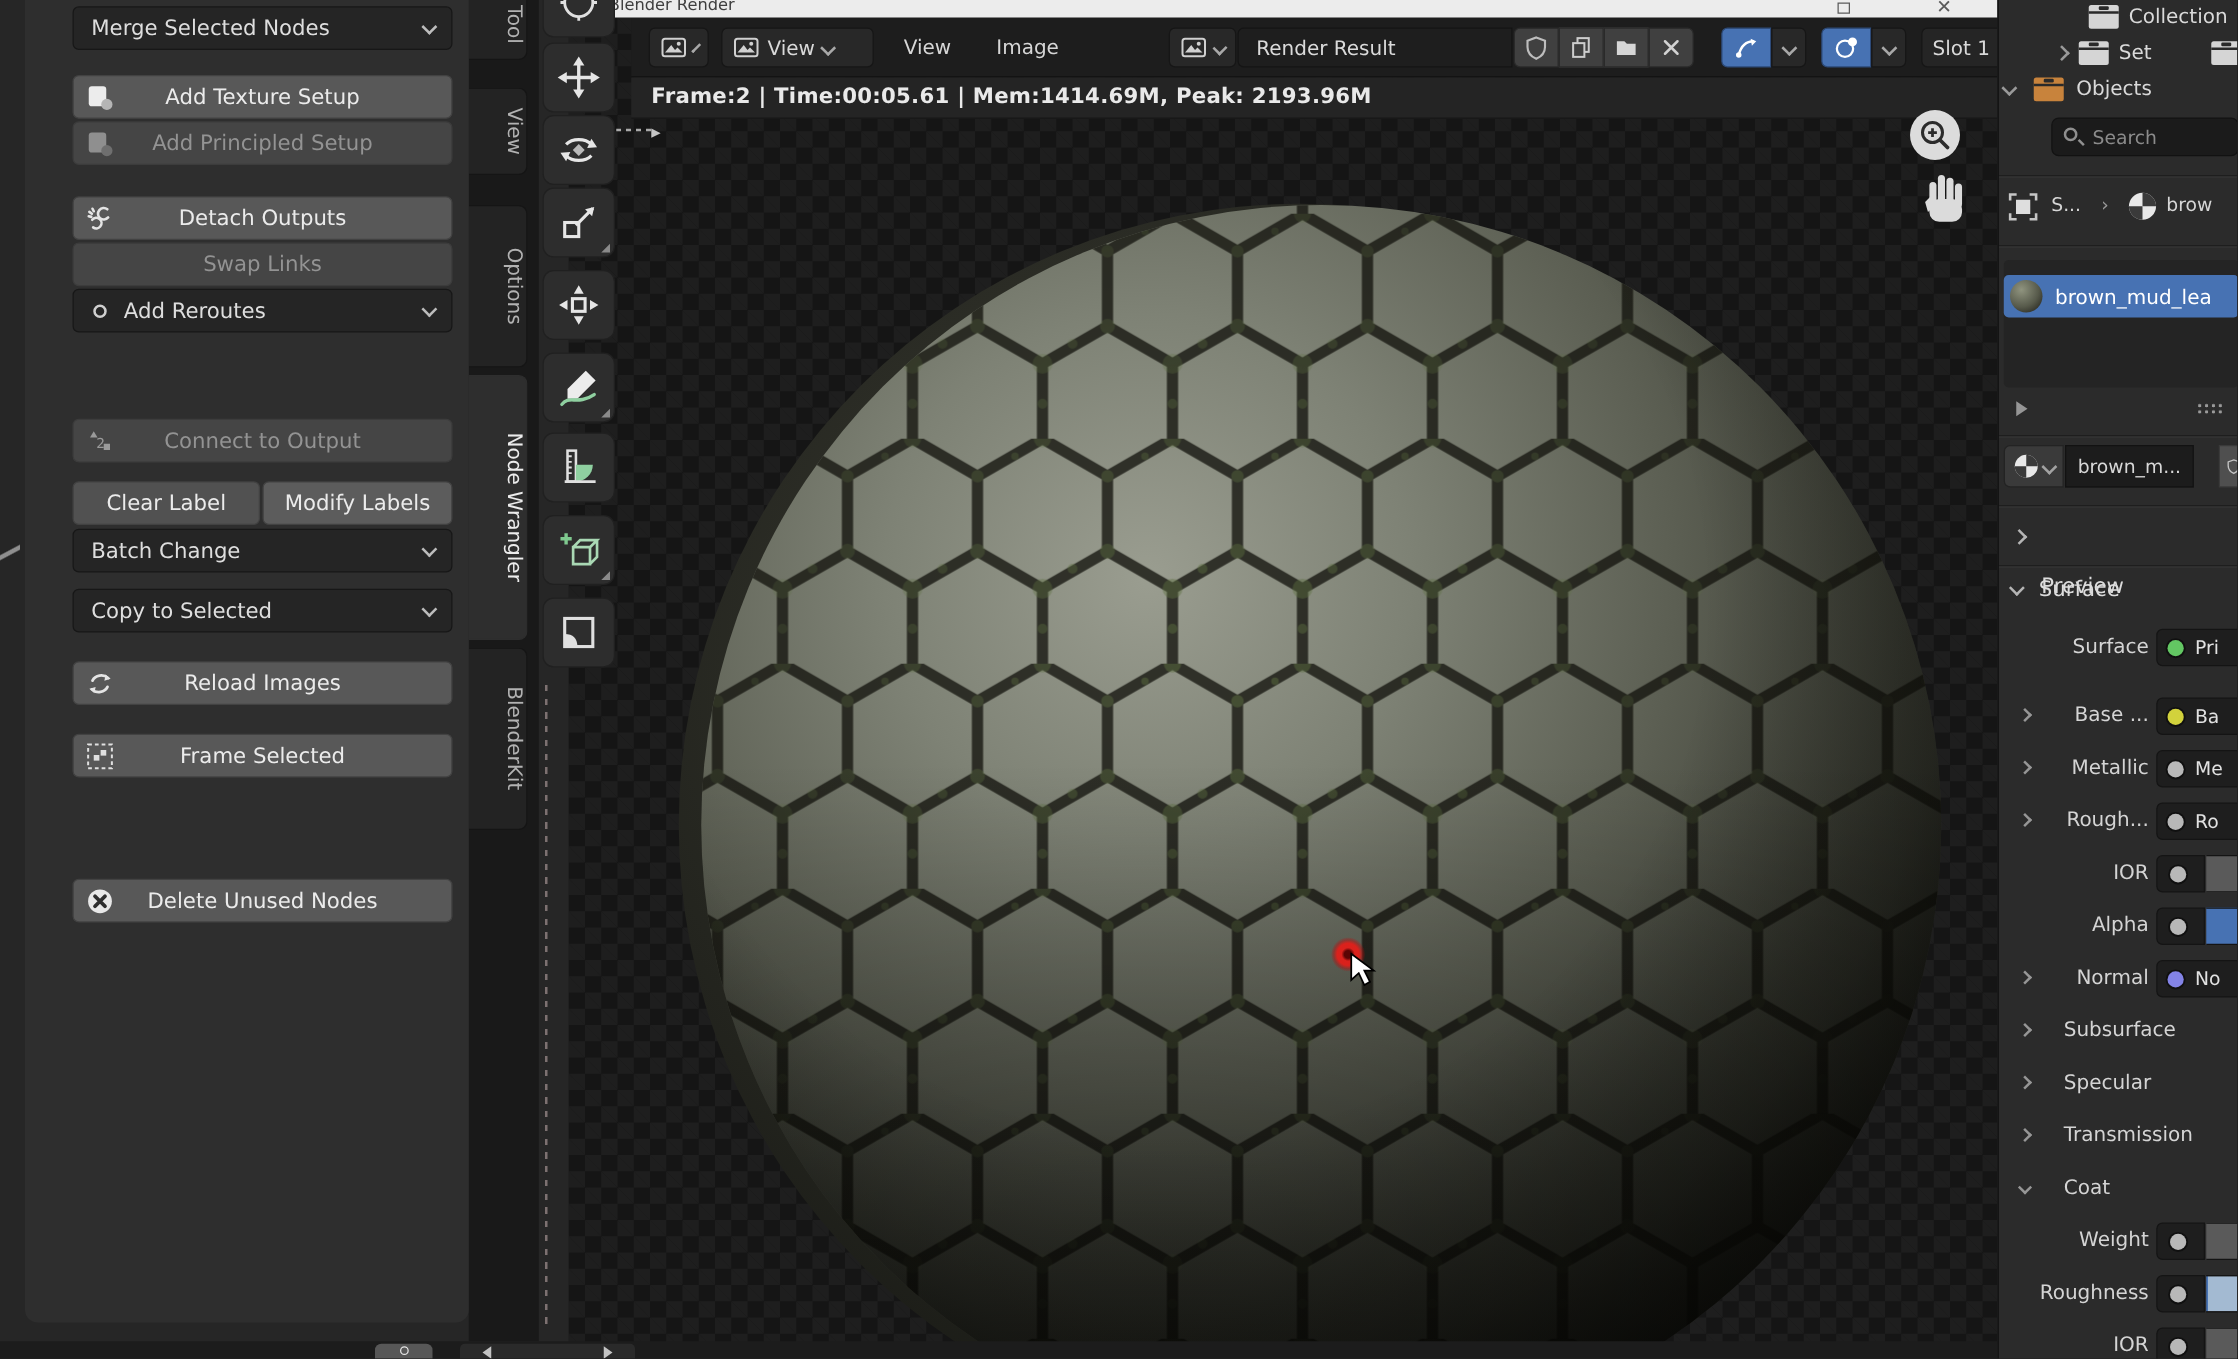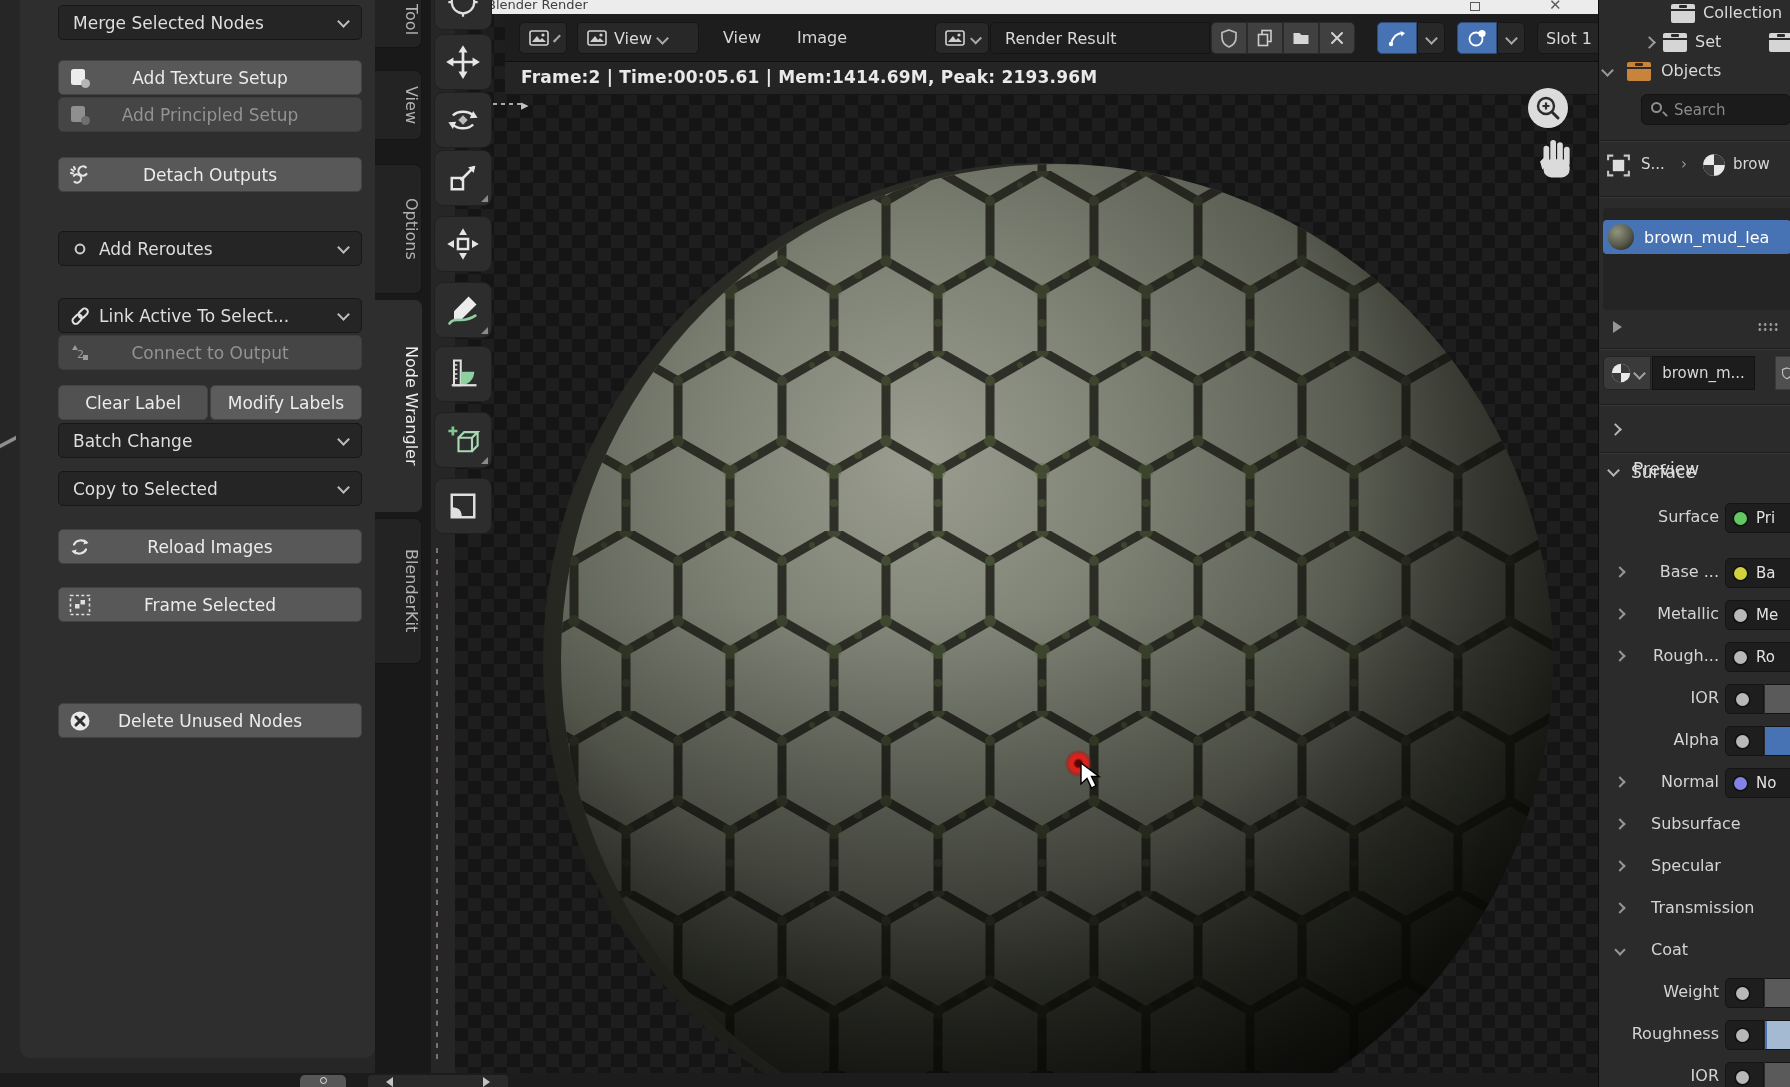--- a/index.html
+++ b/index.html
@@ -393,42 +393,33 @@
     <div class="nw-btn" style="top:157px;">
       <span class="ic">
         <svg viewBox="0 0 24 24" fill="none" stroke="#e4e4e4" stroke-width="2.1" stroke-linecap="round">
           <circle cx="15" cy="8" r="4.6" stroke-dasharray="21 8" transform="rotate(40 15 8)"></circle>
           <circle cx="9" cy="15.5" r="4.2" stroke-dasharray="19 8" transform="rotate(-140 9 15.5)"></circle>
           <path d="M3.5 6.5 L5.5 8 M3 10 L5 10.5 M6 4 L7 6"></path>
         </svg>
       </span>
       <span>Detach Outputs</span>
     </div>
+    <div class="nw-btn dis" style="top:194px;">
+      <span>Swap Links</span>
+    </div>
     <div class="nw-drop" style="top:231px; padding-left:40px;">
       <span class="ic" style="left:13px; width:16px; height:16px;">
         <svg viewBox="0 0 16 16">
             <circle cx="8" cy="8" r="4.4" fill="none" stroke="#cfcfcf" stroke-width="2"></circle>
           </svg>
       </span>
       <span class="lbl">Add Reroutes</span>
       <span class="cv down pos"></span>
     </div>
 
-    <div class="nw-drop" style="top:298px; padding-left:40px;">
-      <span class="ic">
-        <svg viewBox="0 0 24 24" fill="none" stroke="#e2e2e2" stroke-width="2">
-          <g transform="rotate(-45 12 12)">
-              <rect x="2.5" y="9" width="10.5" height="6.5" rx="3.2"></rect>
-              <rect x="11" y="9" width="10.5" height="6.5" rx="3.2"></rect>
-            </g>
-        </svg>
-      </span>
-      <span class="lbl">Link Active To Select...</span>
-      <span class="cv down pos"></span>
-    </div>
     <div class="nw-btn dis" style="top:335px;">
       <span class="ic">
         <svg viewBox="0 0 24 24">
             <polygon points="4,9 7,4 10,9" fill="#9a9a9a"></polygon>
             <text x="9" y="17" font-size="11" fill="#9a9a9a" font-family="DejaVu Sans">2</text>
             <rect x="15" y="14" width="5" height="5" fill="#9a9a9a"></rect>
           </svg>
       </span>
       <span>Connect to Output</span>
     </div>

